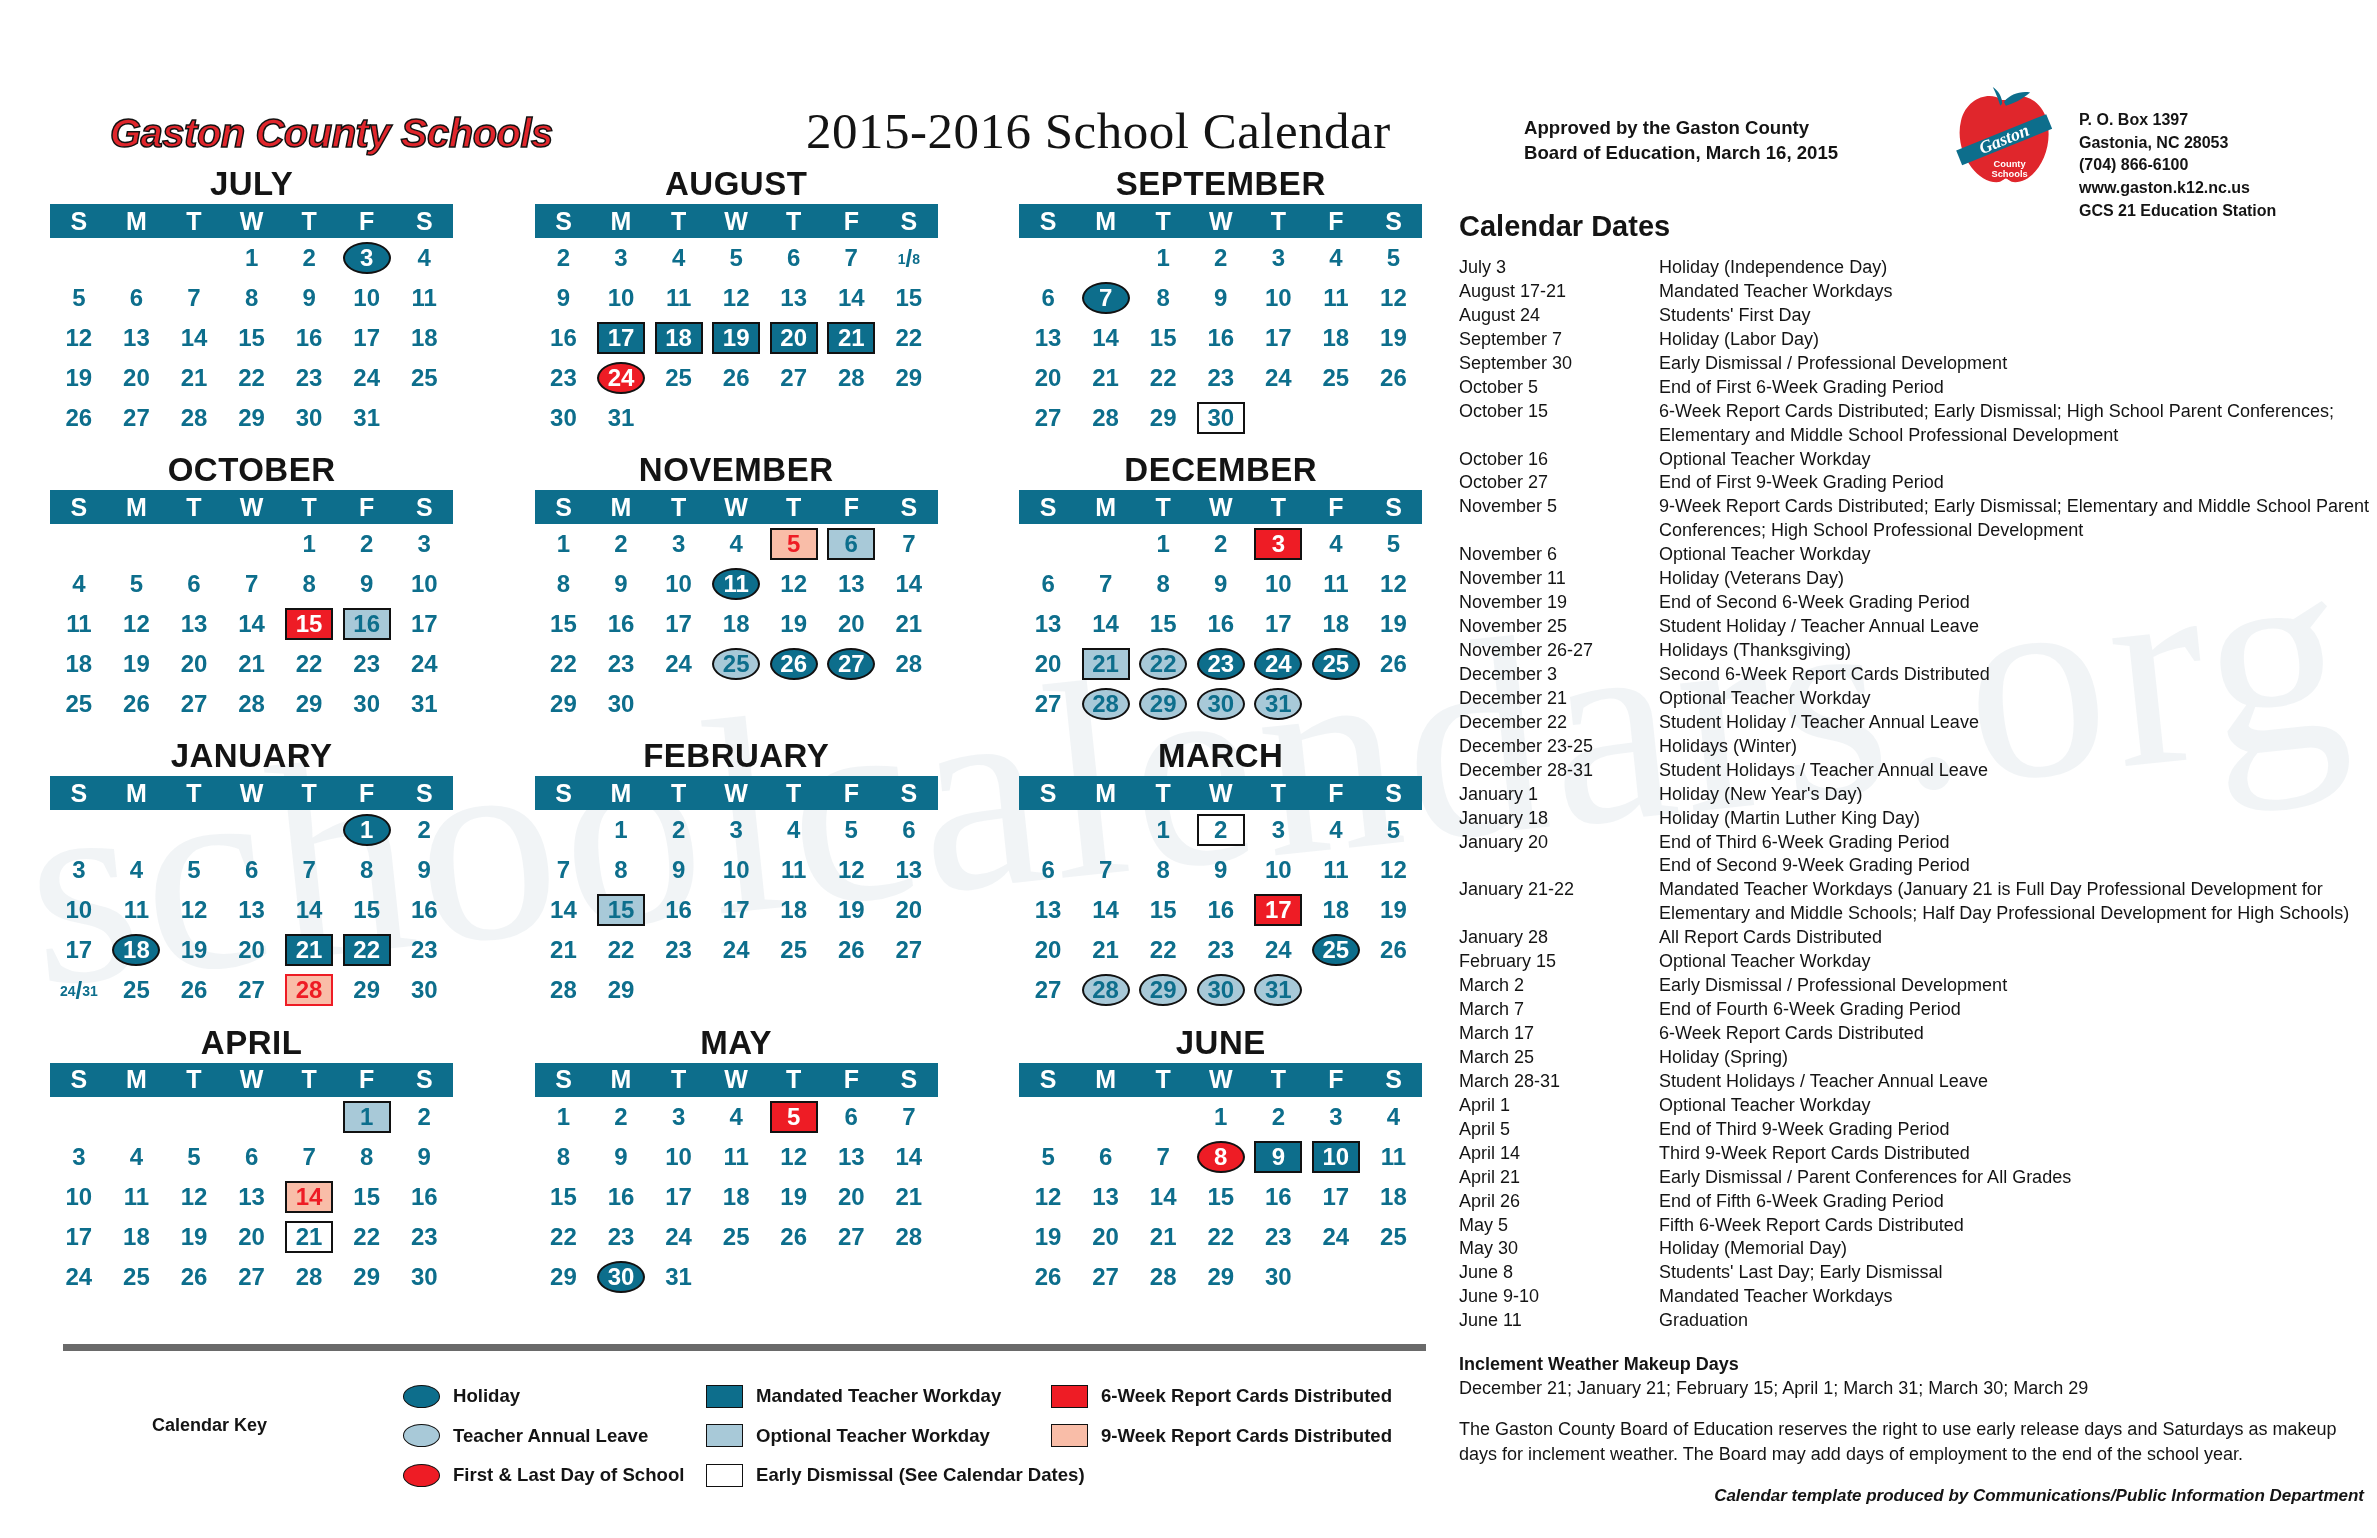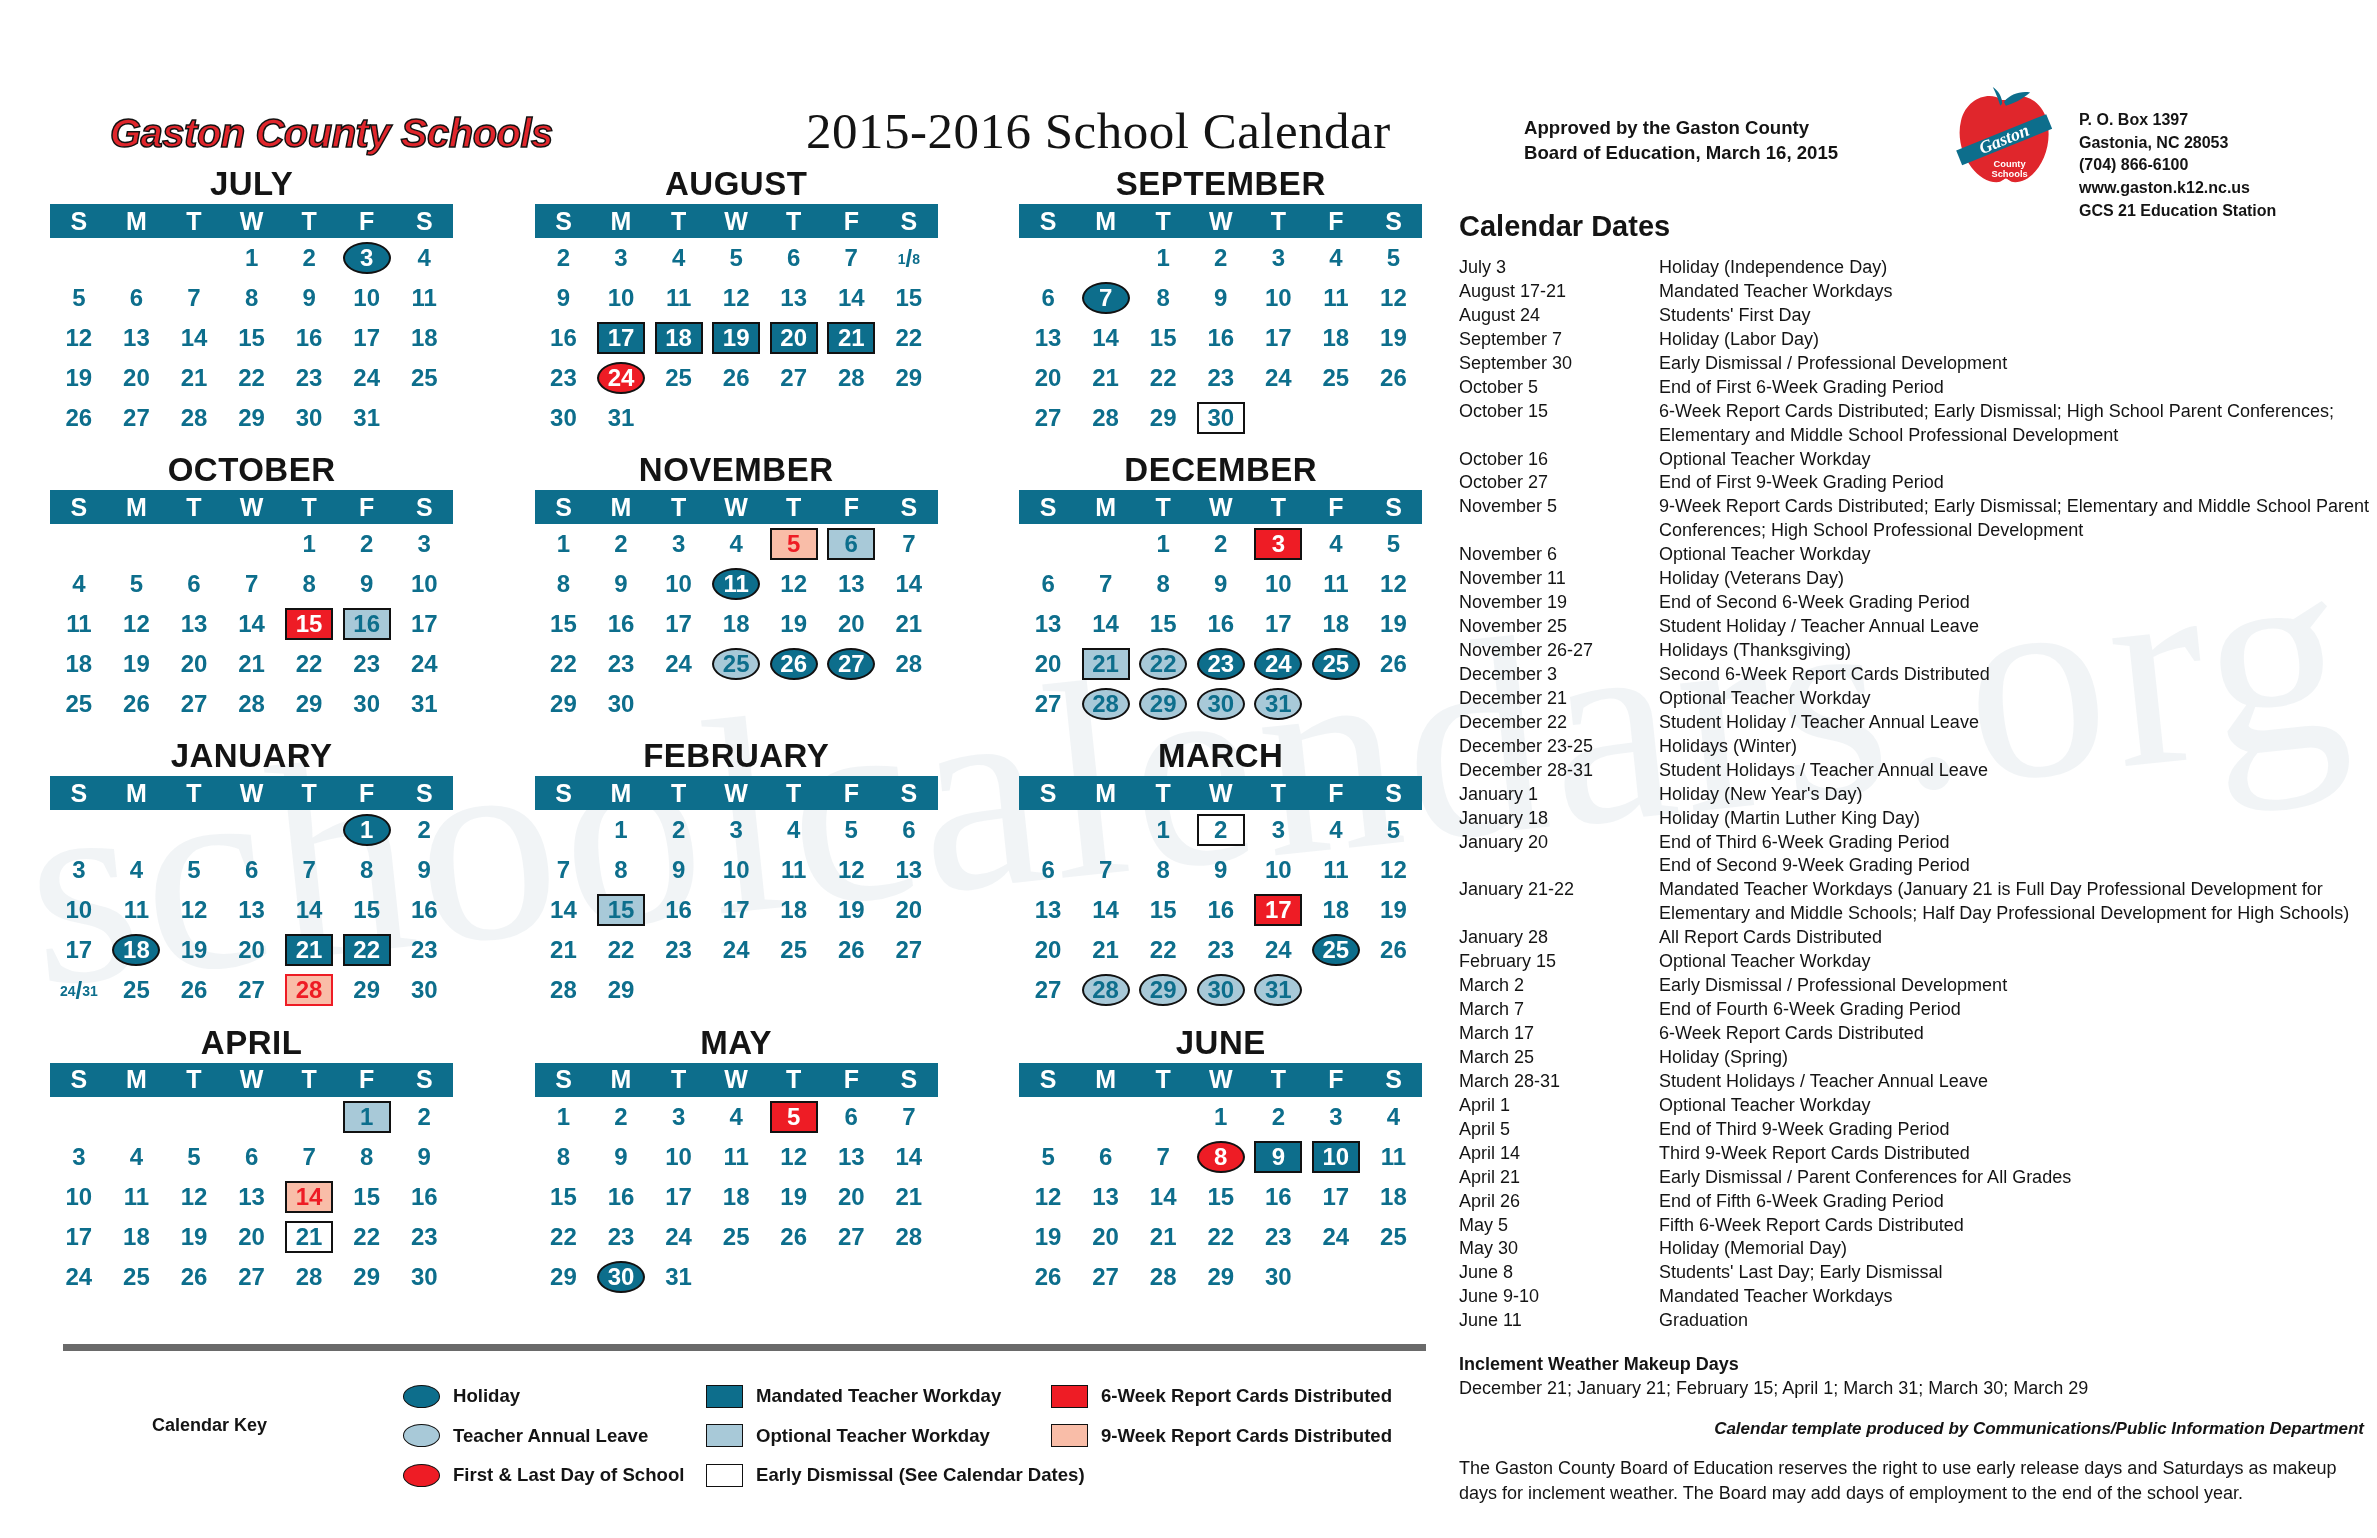--- a/index.html
+++ b/index.html
@@ -1138,16 +1138,16 @@
         <div class="date-col-left">June 11</div>
         <div class="date-col-right">Graduation</div>
       </div>
     </div>
 
   <div id="inclement">
     <div id="inclement-title">Inclement Weather Makeup Days</div>
     <div>December 21; January 21; February 15; April 1; March 31; March 30; March 29</div>
   </div>
 
+  <div id="disclaimer">The Gaston County Board of Education reserves the right to use early release days and Saturdays as makeup days for inclement weather.  The Board may add days of employment to the end of the school year.</div>
   <div id="credit">Calendar template produced by Communications/Public Information Department</div>
-  <div id="disclaimer">The Gaston County Board of Education reserves the right to use early release days and Saturdays as makeup days for inclement weather.  The Board may add days of employment to the end of the school year.</div>
 </div>
 
 
 </body></html>

